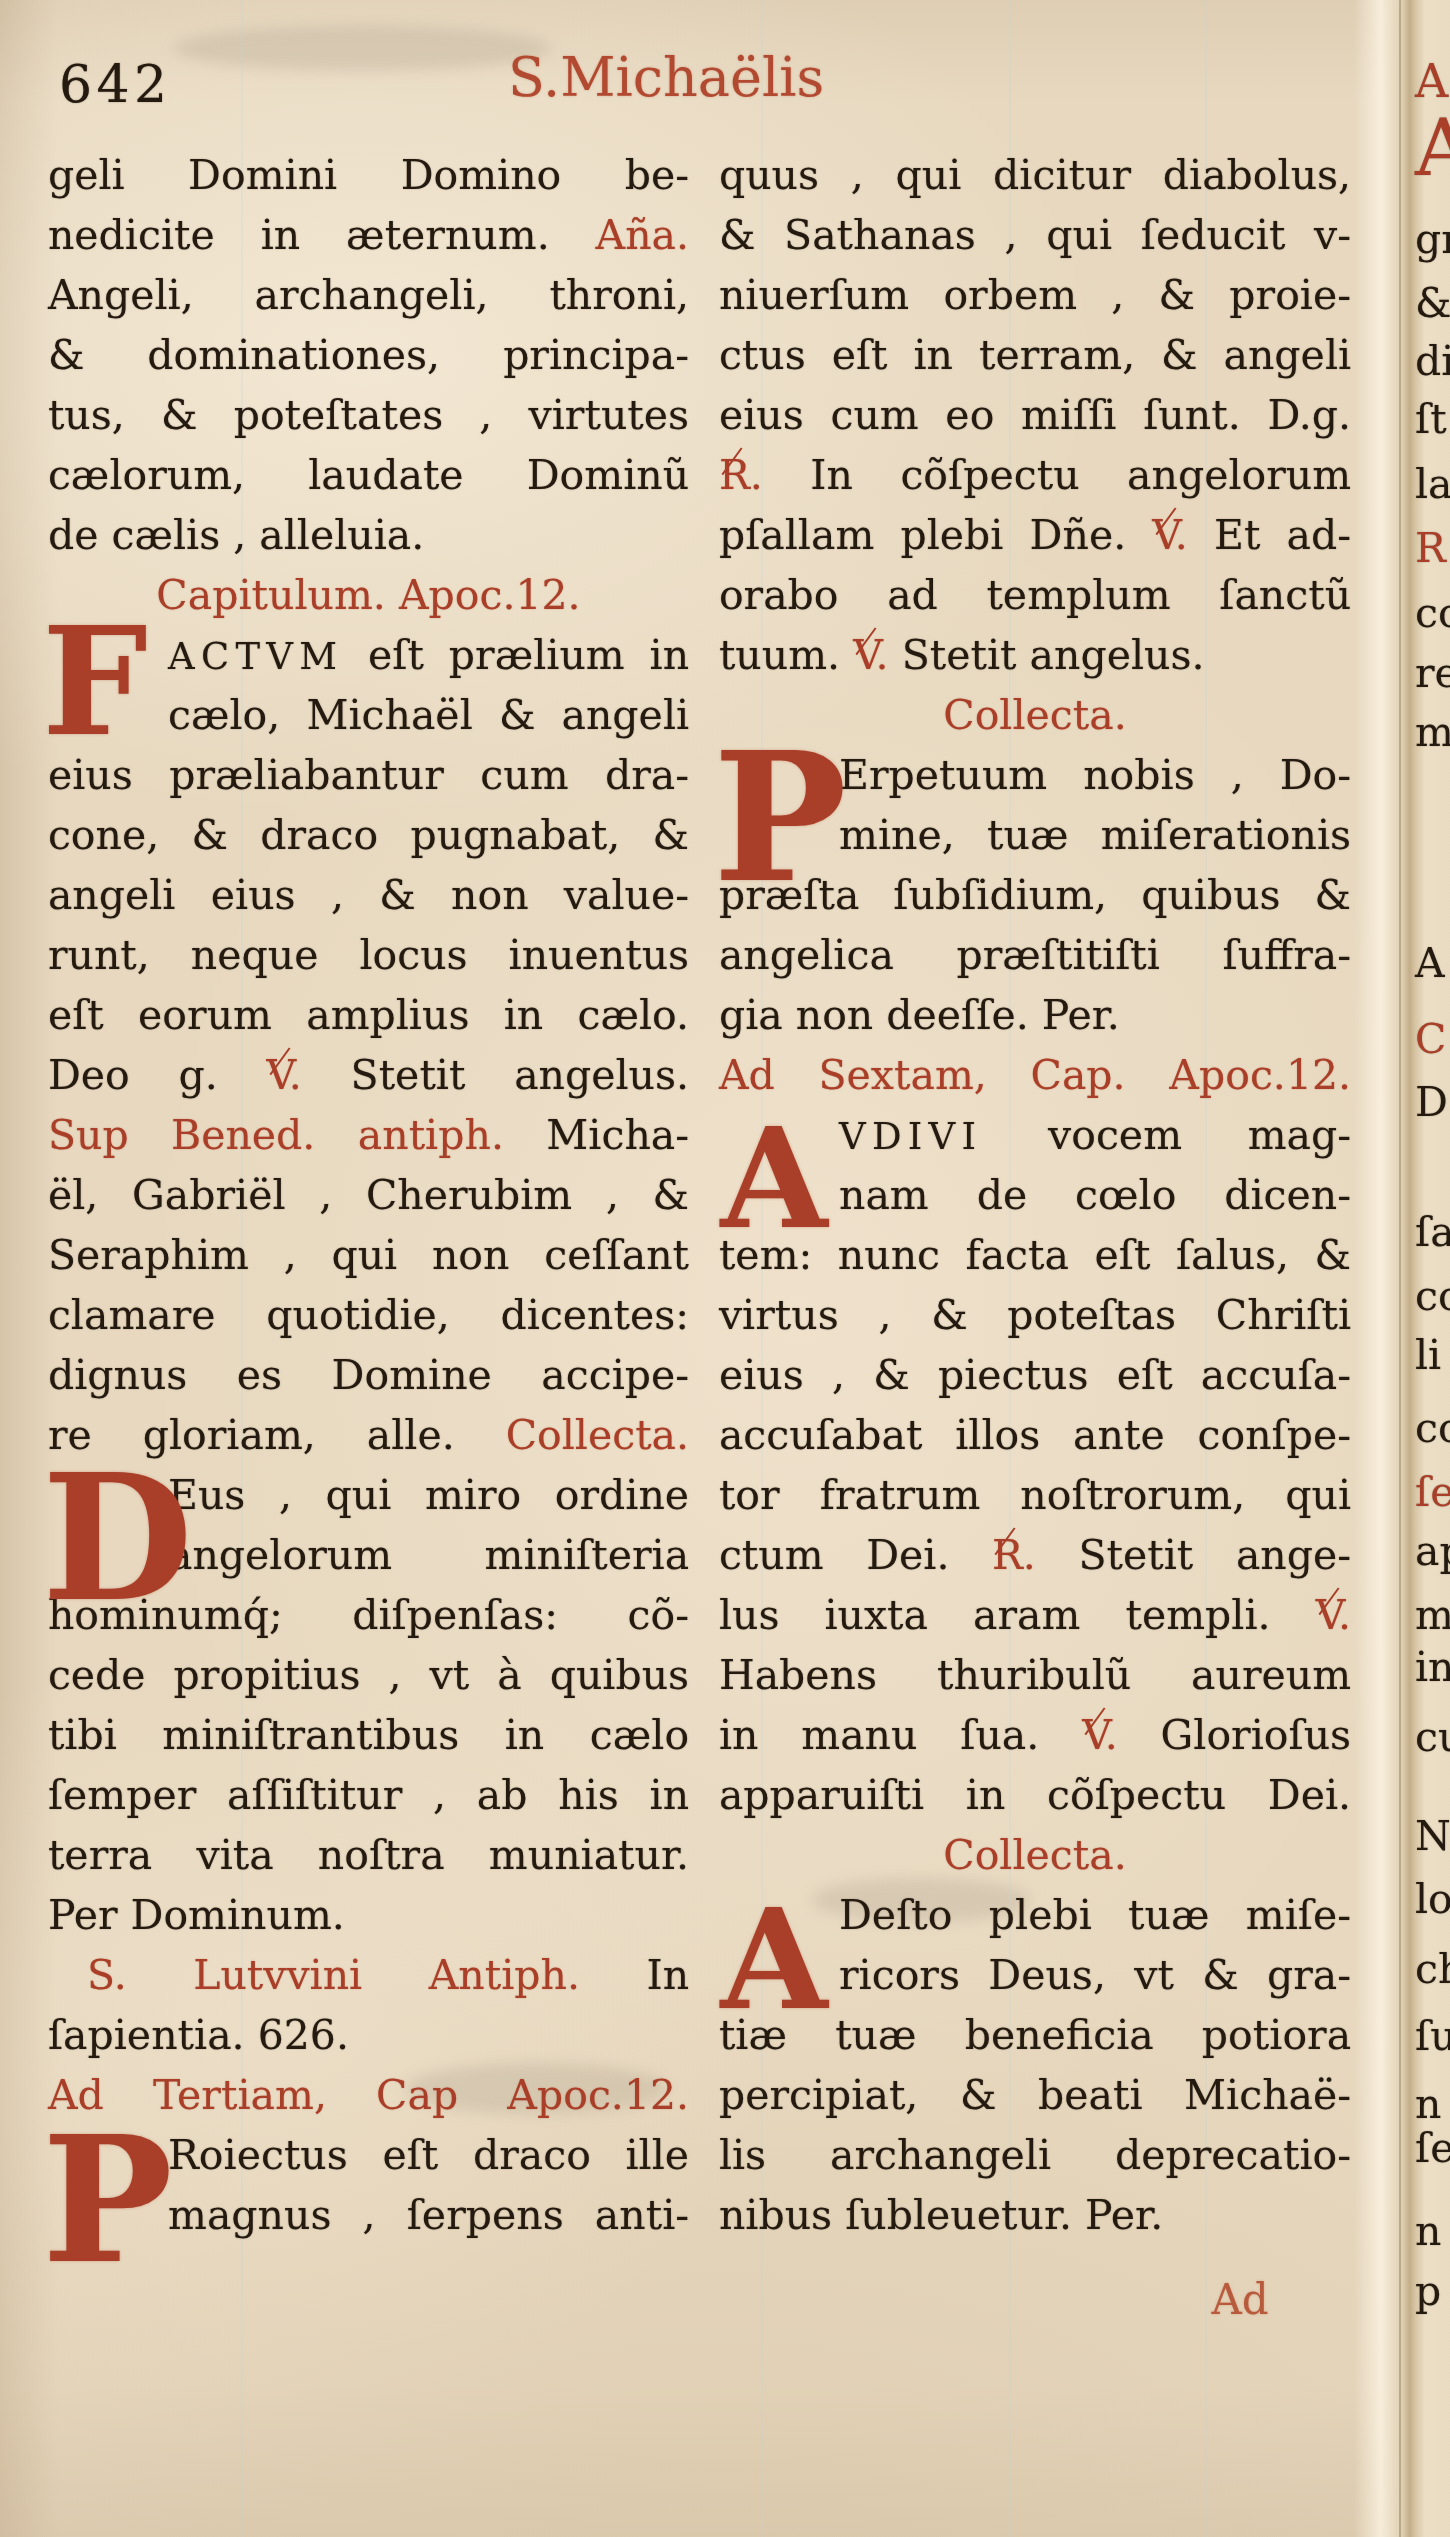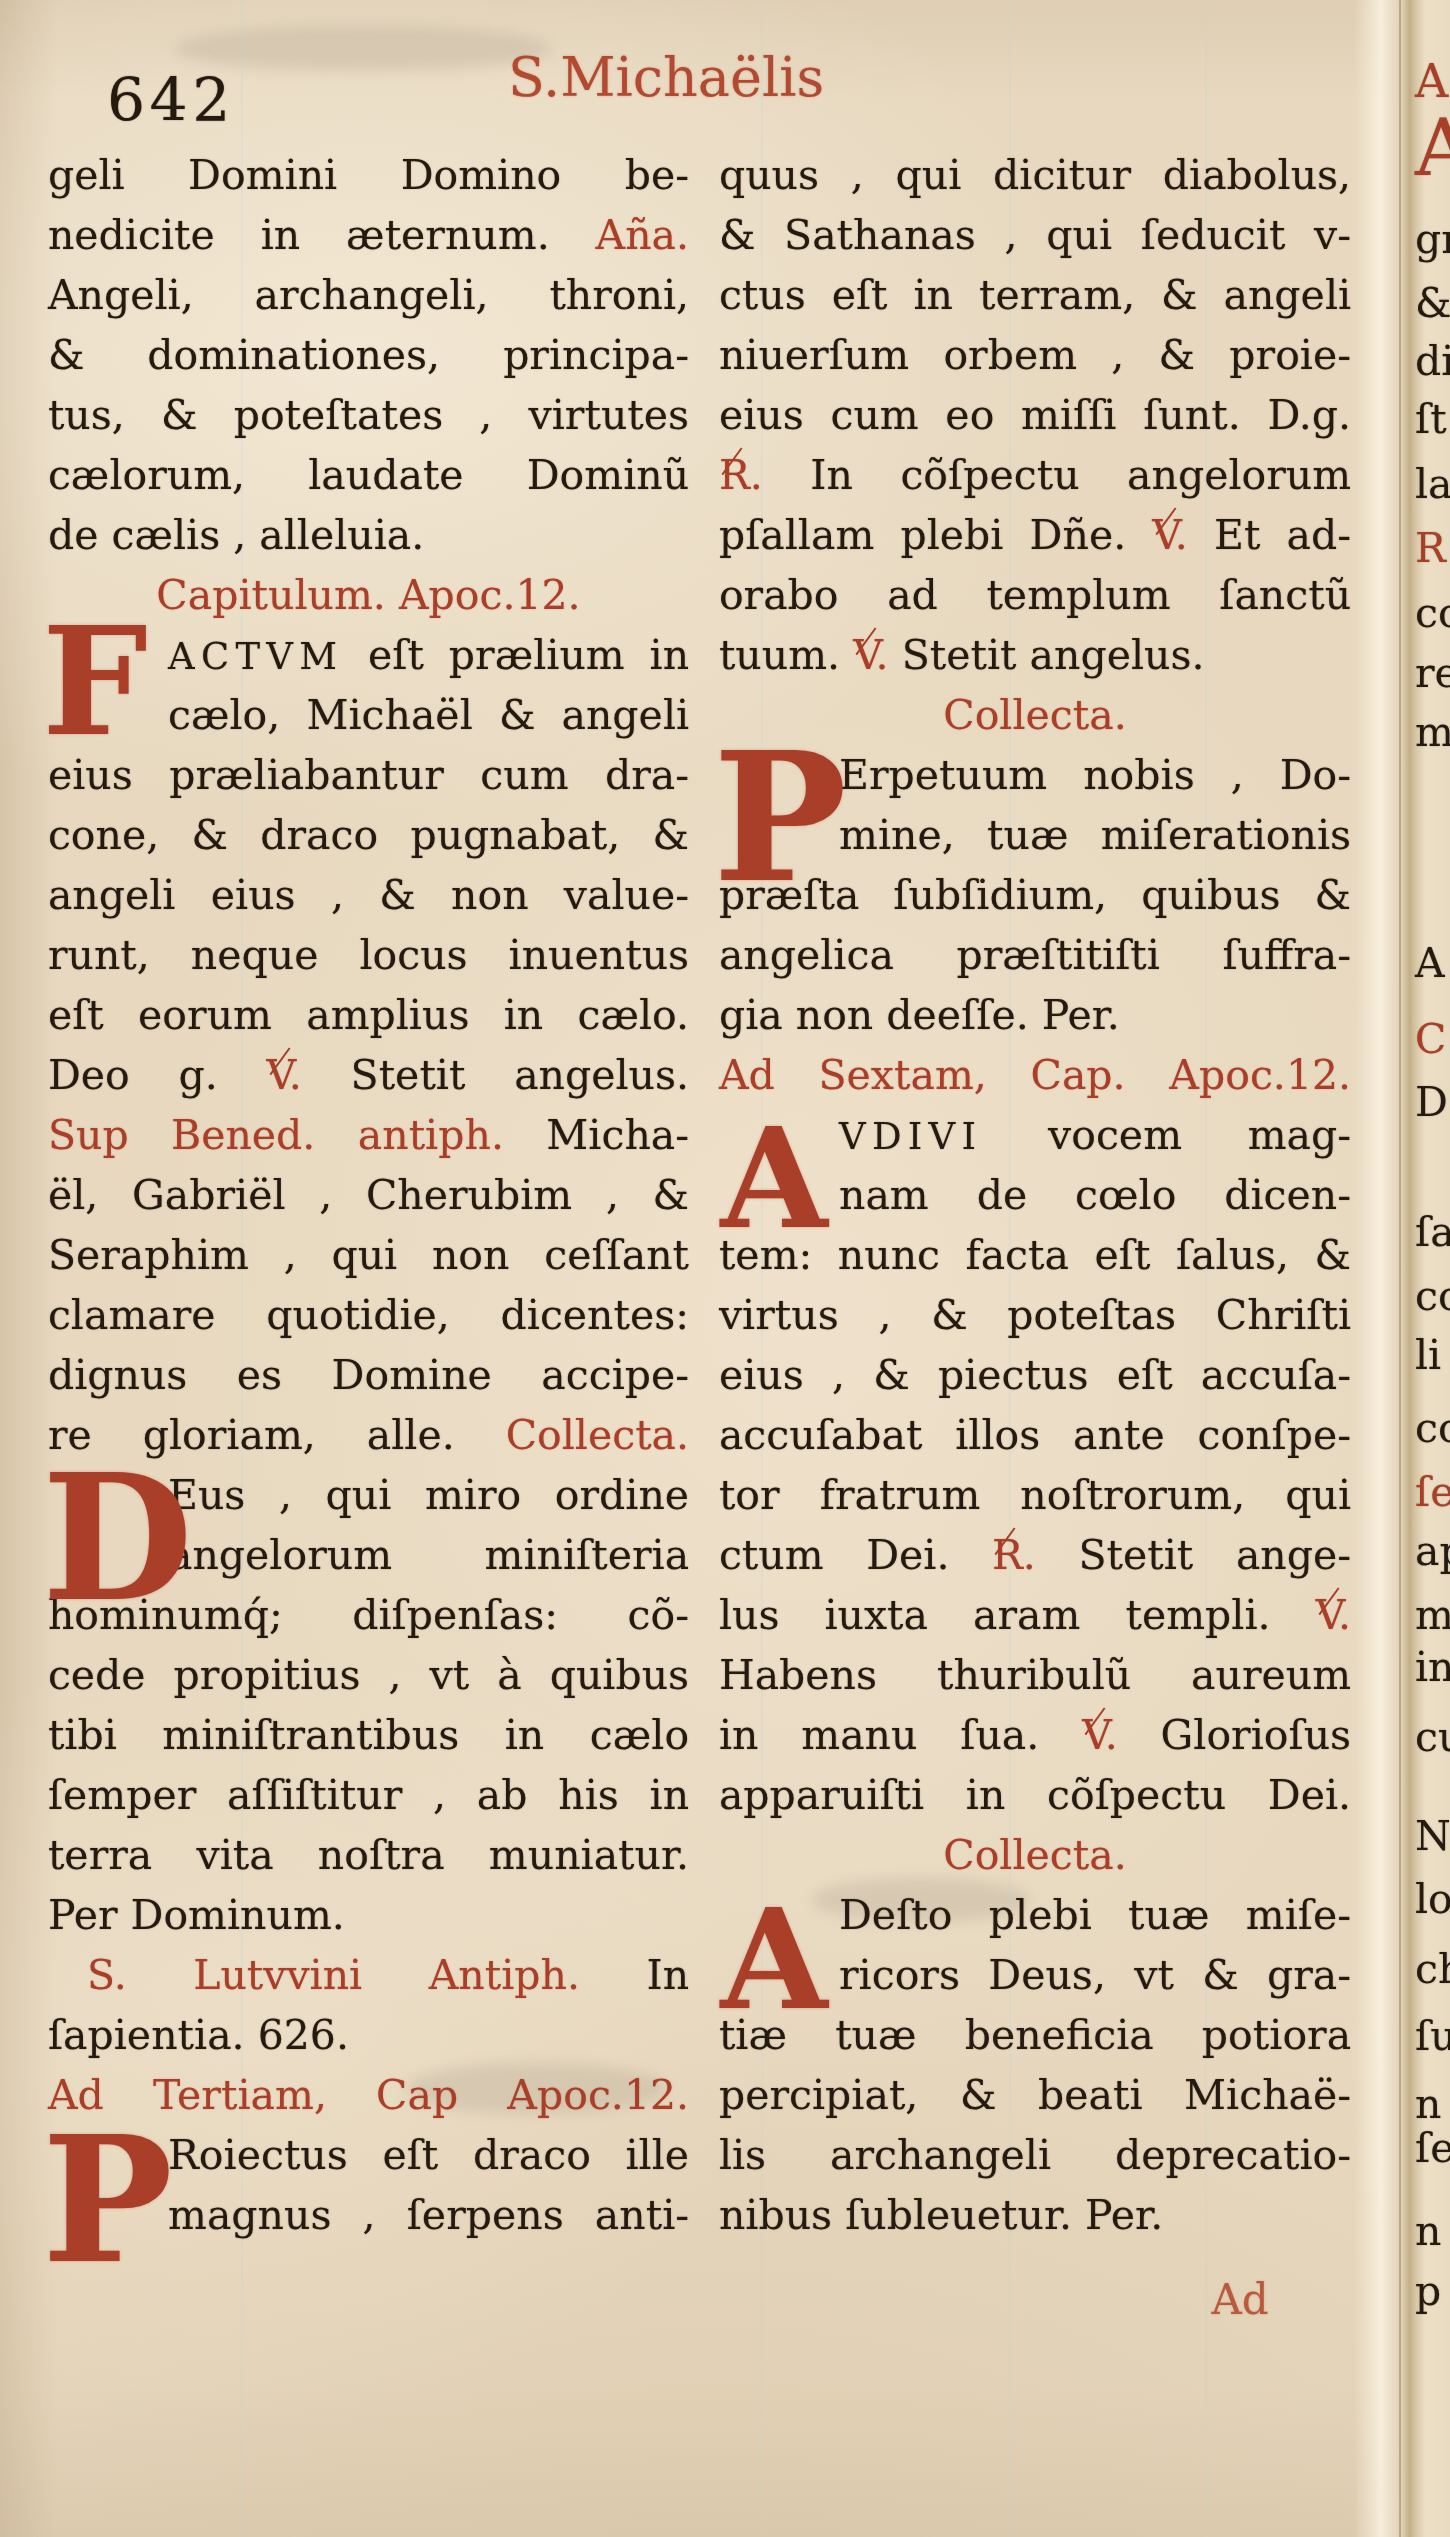--- a/index.html
+++ b/index.html
@@ -10,22 +10,22 @@
     background-image:
       radial-gradient(1160px 725px at 25% 14%, rgba(252,244,228,.55), transparent 65%),
       radial-gradient(1088px 1378px at 55% 52%, rgba(250,238,220,.40), transparent 62%),
       radial-gradient(870px 653px at 18% 80%, rgba(246,234,214,.35), transparent 60%),
       radial-gradient(1740px 943px at 50% 102%, rgba(216,197,166,.55), transparent 72%),
       linear-gradient(90deg, rgba(148,118,82,.20) 0%, rgba(148,118,82,0) 4%),
       linear-gradient(0deg, rgba(148,118,82,.12) 0%, rgba(148,118,82,0) 6%),
       linear-gradient(180deg, rgba(148,118,82,.10) 0%, rgba(148,118,82,0) 4%);
   }
   .pageno{
-    position:absolute;left:59px;top:65px;font-size:60px;color:#241a10;
-    text-shadow:0 0 1.5px rgba(46,30,14,.5);letter-spacing:4.4px;margin-left:48px;
+    position:absolute;left:59px;top:54px;font-size:52px;color:#241a10;
+    text-shadow:0 0 1.5px rgba(46,30,14,.5);letter-spacing:4.4px;
   }
   .runhead{
     position:absolute;left:508px;top:46px;width:435px;text-align:left;
     font-size:54px;color:#b14a31;text-shadow:0 0 2.2px rgba(177,74,49,.4);
   }
   .col{position:absolute;top:145px;color:#241a10;text-shadow:0 0 1.5px rgba(46,30,14,.42);}
   #col-left{left:45px;width:647px;}
   #col-right{left:716px;width:638px;}
   .line{height:60px;line-height:60px;font-size:41px;overflow:hidden;padding:0 2.9px;white-space:normal;}
   .a-j{text-align:justify;}
@@ -115,22 +115,22 @@
       <div class="line a-j"><span class="sg red">Ad Tertiam, Cap Apoc.12.</span></div>
       <div class="line a-j ind"><span class="sg">Roiectus eſt draco ille</span></div>
       <div class="line a-j ind"><span class="sg">magnus , ſerpens anti-</span></div>
       <div class="dropcap" style="top: 477px; font-size: 149px;">F</div>
       <div class="dropcap" style="top: 1324px; font-size: 174px;">D</div>
       <div class="dropcap" style="top: 1986px; font-size: 174px;">P</div>
     </div>
   <div id="col-right" class="col">
       <div class="line a-j"><span class="sg">quus , qui dicitur diabolus,</span></div>
       <div class="line a-j"><span class="sg">&amp; Sathanas , qui ſeducit v-</span></div>
+      <div class="line a-j"><span class="sg">niuerſum orbem , &amp; proie-</span></div>
       <div class="line a-j"><span class="sg">ctus eſt in terram, &amp; angeli</span></div>
-      <div class="line a-j"><span class="sg">niuerſum orbem , &amp; proie-</span></div>
       <div class="line a-j"><span class="sg">eius cum eo miſſi ſunt. D.g.</span></div>
       <div class="line a-j"><span class="sg red vr">R.</span><span class="sg"> In cõſpectu angelorum</span></div>
       <div class="line a-j"><span class="sg">pſallam plebi Dñe. </span><span class="sg red vr">V.</span><span class="sg"> Et ad-</span></div>
       <div class="line a-j"><span class="sg">orabo ad templum ſanctũ</span></div>
       <div class="line a-left"><span class="sg">tuum. </span><span class="sg red vr">V.</span><span class="sg"> Stetit angelus.</span></div>
       <div class="line a-center"><span class="sg red">Collecta.</span></div>
       <div class="line a-j ind"><span class="sg">Erpetuum nobis , Do-</span></div>
       <div class="line a-j ind"><span class="sg">mine, tuæ miſerationis</span></div>
       <div class="line a-j"><span class="sg">præſta ſubſidium, quibus &amp;</span></div>
       <div class="line a-j"><span class="sg">angelica præſtitiſti ſuffra-</span></div>

